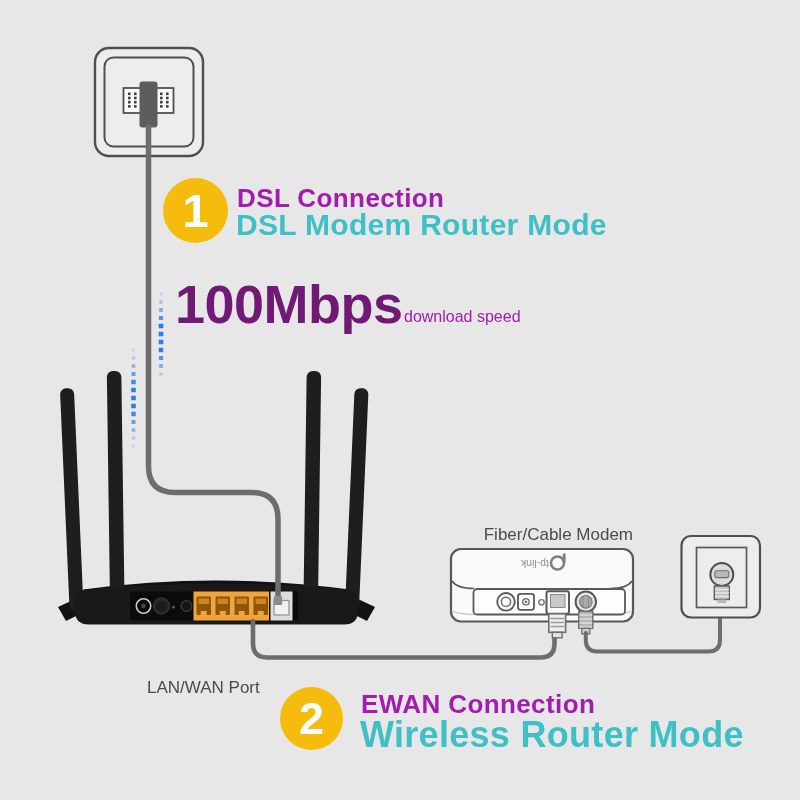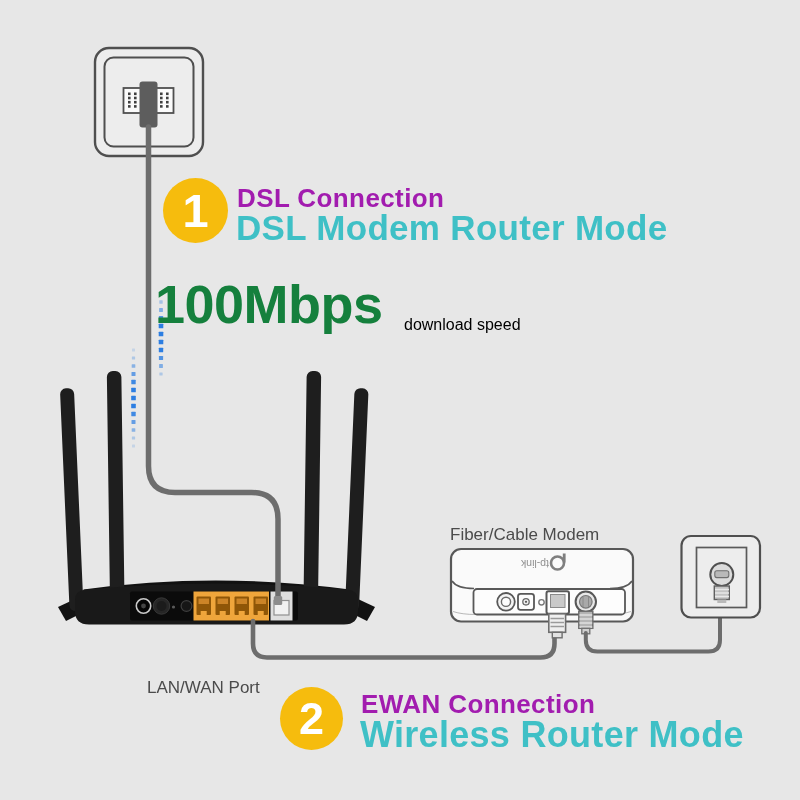--- a/index.html
+++ b/index.html
@@ -10,23 +10,23 @@
   .art{position:absolute;left:0;top:0;width:800px;height:800px;}
   .txt{position:absolute;white-space:nowrap;}
   .badge{
     position:absolute;border-radius:50%;background:#f6bc0d;
     display:flex;align-items:center;justify-content:center;
     color:#ffffff;font-weight:700;
   }
   .badge-1{left:163px;top:178px;width:65px;height:65px;font-size:47px;}
   .badge-2{left:280px;top:687px;width:63px;height:63px;font-size:45px;}
   .step-title{color:#a21caf;font-size:26px;letter-spacing:.4px;font-weight:bold;}
-  .step-mode{color:#3fc0c6;font-size:35px;font-weight:700;letter-spacing:.3px;}
-  .speed-value{color:#15803d;font-size:54px;font-weight:700;letter-spacing:-.5px;}
-  .speed-caption{color:#000000;font-size:16px;margin-top:8px;}
+  .step-mode{color:#3fc0c6;font-size:30px;font-weight:700;letter-spacing:.3px;}
+  .speed-value{color:#701a75;font-size:54px;font-weight:700;letter-spacing:-.5px;margin-left:20px;}
+  .speed-caption{color:#a21caf;font-size:16px;}
   .device-label{color:#4b4b4b;font-size:17px;}
 </style>
 </head>
 <body>
 
 <div class="canvas">
 
   <svg class="art" viewBox="0 0 800 800">
 
     <g>
@@ -186,21 +186,21 @@
 
   <div class="badge badge-1">
     <span>1</span>
   </div>
   <div class="txt step-title" style="left:237px;top:183px;">DSL Connection</div>
   <div class="txt step-mode" style="left:236px;top:208px;">DSL Modem Router Mode</div>
 
   <div class="txt speed-value" style="left:155px;top:273px;">100Mbps</div>
   <div class="txt speed-caption" style="left:404px;top:308px;">download speed</div>
 
-  <div class="txt device-label" style="left:450px;top:525px;width:183px;text-align:left;">Fiber/Cable Modem</div>
+  <div class="txt device-label" style="left:450px;top:525px;width:183px;text-align:right;">Fiber/Cable Modem</div>
   <div class="txt device-label" style="left:147px;top:638px;margin-top:40px;">LAN/WAN Port</div>
 
   <div class="badge badge-2">
     <span>2</span>
   </div>
   <div class="txt step-mode" style="left:360px;top:714px;font-size:36px;">Wireless Router Mode</div>
   <div class="txt step-title" style="left:361px;top:689px;">EWAN Connection</div>
 
 </div>
 

